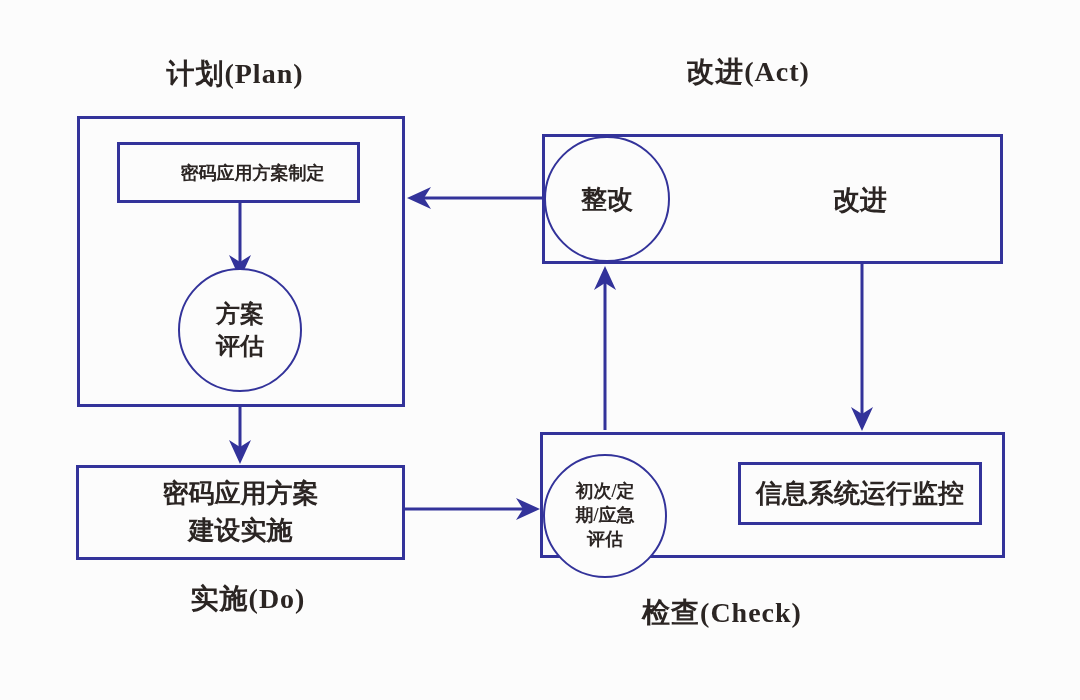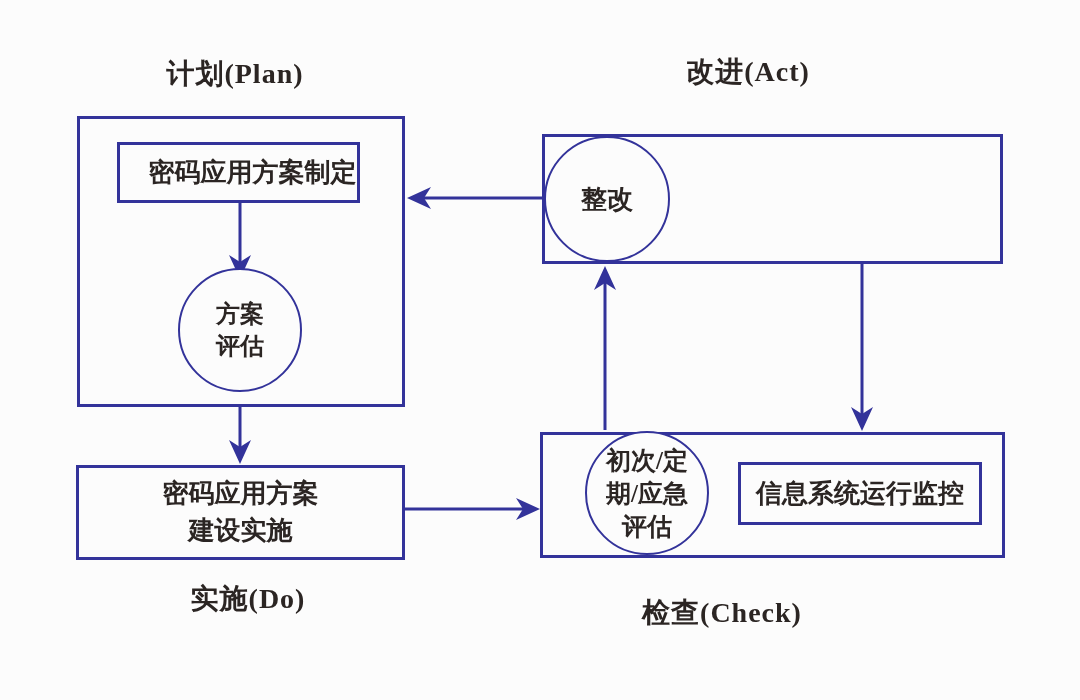--- a/index.html
+++ b/index.html
@@ -61,39 +61,39 @@
     align-items: center;
     justify-content: center;
     text-align: center;
     font-weight: 700;
     white-space: pre-line;
     color: var(--text-color);
     background: var(--bg-color);
   }
   
   .plan-box   { left: 77px;  top: 116px; width: 328px; height: 291px; }
-  .plan-inner { left: 117px; top: 142px; width: 243px; height: 61px; font-size: 26px; padding-left: 28px; }
+  .plan-inner { left: 117px; top: 142px; width: 243px; height: 61px; font-size: 18px; padding-left: 28px; }
   .plan-circle{ left: 178px; top: 268px; width: 124px; height: 124px; font-size: 24px; line-height: 1.35; }
   
   .do-box     { left: 76px;  top: 465px; width: 329px; height: 95px; font-size: 26px; line-height: 1.4; }
   
   .act-box    { left: 542px; top: 134px; width: 461px; height: 130px; }
   .act-circle { left: 544px; top: 136px; width: 126px; height: 126px; font-size: 26px; }
   .act-label  {
     position: absolute;
     left: 800px; top: 182px;
     width: 120px;
     text-align: center;
     font-size: 27px;
     font-weight: 700;
     color: var(--text-color);
   }
   
   .check-box   { left: 540px; top: 432px; width: 465px; height: 126px; }
-  .check-circle{ left: 543px; top: 431px; width: 124px; height: 124px; font-size: 25px; line-height: 1.32; margin-left: 42px; }
+  .check-circle{ left: 543px; top: 454px; width: 124px; height: 124px; font-size: 18px; line-height: 1.32; }
   .check-inner { left: 738px; top: 462px; width: 244px; height: 63px; font-size: 26px; }
   .t-plan  { left: 115px; top: 55px; }
   .t-act   { left: 628px; top: 53px; }
   .t-do    { left: 128px; top: 580px; }
   .t-check { left: 602px; top: 594px; }
 </style>
 </head>
 <body>
 
 <div class="canvas">
@@ -139,20 +139,21 @@
   <div class="box plan-box"></div>
   <div class="box label-box plan-inner">密码应用方案制定</div>
   <div class="circle plan-circle">方案
 评估</div>
 
   <div class="box label-box do-box">密码应用方案
 建设实施</div>
 
   <div class="box act-box"></div>
   <div class="circle act-circle">整改</div>
+  <div class="act-label">改进</div>
 
   <div class="box check-box"></div>
   <div class="circle check-circle">初次/定
 期/应急
 评估</div>
   <div class="box label-box check-inner">信息系统运行监控</div>
 
 </div>
 
 </body></html>

